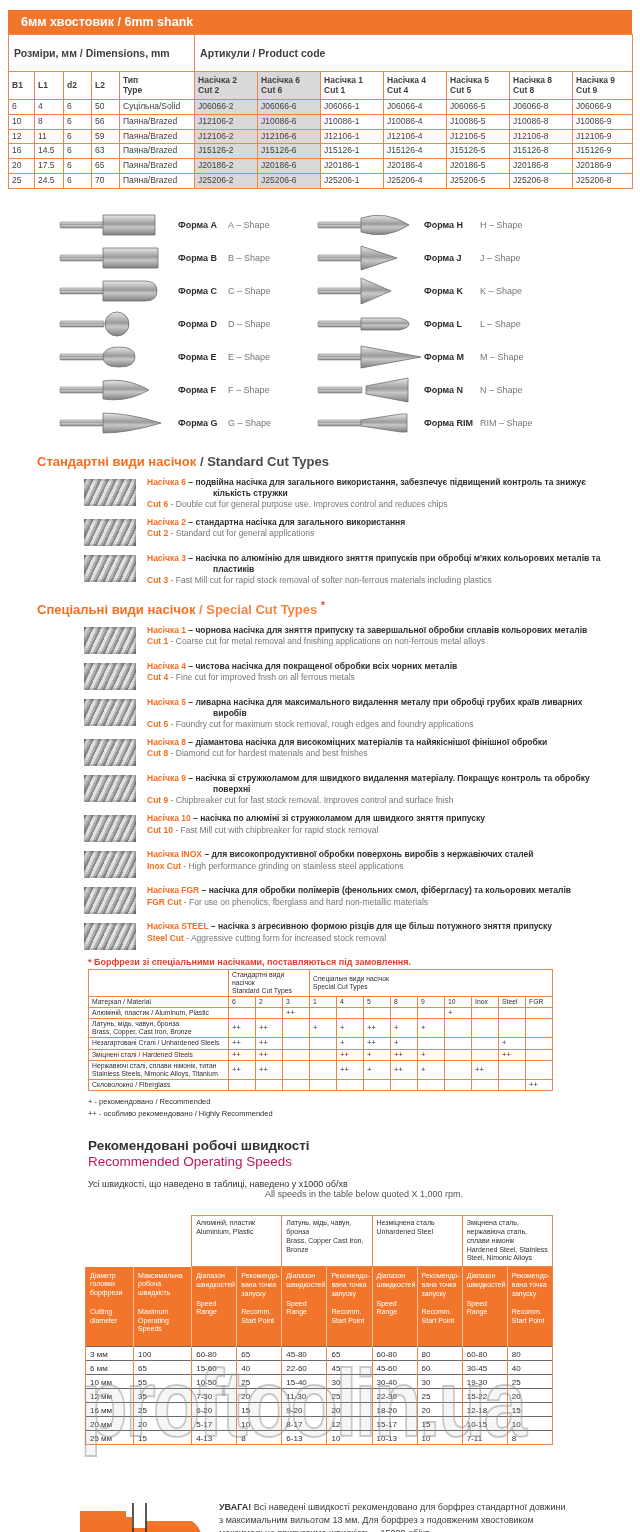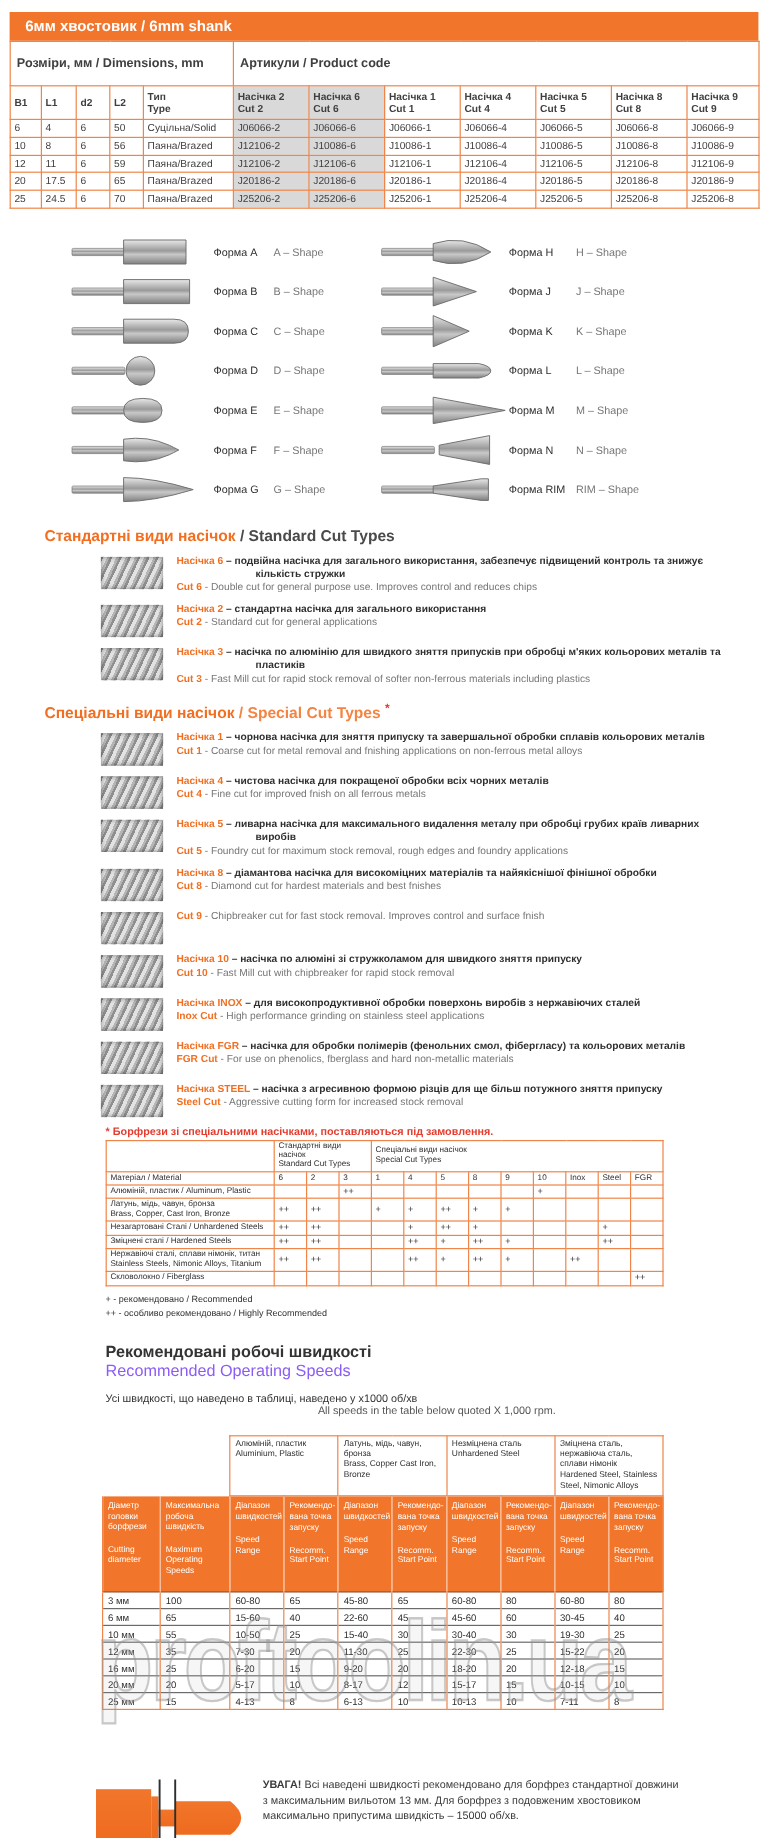--- a/index.html
+++ b/index.html
@@ -27,21 +27,21 @@
     padding:2px 3px;vertical-align:middle;color:var(--dark);}
   .product-table .grp{font-size:10.5px;font-weight:bold;height:37px;padding-left:5px;}
   .product-table .colhead{font-weight:bold;height:28px;}
   .product-table .shaded{background:var(--cell-gray);}
   .product-table .datarow td{height:13px;}
 
   
   .shapes-grid{margin:20px 0 0 58px;display:grid;
     grid-template-columns:120px 50px 88px 108px 56px 96px;align-items:center;}
   .shapes-grid>div{height:33px;display:flex;align-items:center;}
-  .shape-name{font-size:9px;font-weight:normal;color:#2e2e2e;}
+  .shape-name{font-size:9px;font-weight:bold;color:#2e2e2e;}
   .shape-en{font-size:9px;color:var(--gray-text);}
   .shape-img svg{display:block;}
 
   
   .section-title{margin:14px 0 8px 37px;font-size:13px;font-weight:bold;}
   .section-title .uk{color:var(--orange-text);}
   .section-title .en{color:#4a4a4a;font-weight:bold;}
   .section-title.spec .en{color:var(--orange-text);opacity:.85;}
   .section-title .star{color:var(--red);font-size:10px;vertical-align:super;}
   .cut-item{display:flex;margin:0 12px 7px 84px;}
@@ -58,21 +58,21 @@
   
   .materials-table{margin:2px 0 0 88px;width:464px;table-layout:fixed;}
   .materials-table td{border:1px solid var(--orange-grid);font-size:6.8px;line-height:1.15;
     padding:1px 3px;color:#2f2f2f;vertical-align:middle;}
   .materials-table .mark{text-align:left;font-size:7.5px;}
   .legend{margin:5px 0 0 88px;font-size:7.5px;color:#2f2f2f;line-height:1.6;}
 
   
   .speeds-section{position:relative;margin-top:18px;}
   .sp-title-uk{margin-left:88px;font-size:13.5px;font-weight:bold;color:#333;}
-  .sp-title-en{margin-left:88px;font-size:13.5px;color:#8b5cf6;margin-top:1px;}
+  .sp-title-en{margin-left:88px;font-size:13.5px;color:#be185d;margin-top:1px;}
   .sp-note-uk{margin:10px 0 0 88px;font-size:9px;font-weight:normal;color:#333;}
   .sp-note-en{margin-left:88px;font-size:9px;color:#555;text-align:center;}
   .speeds-table{margin:16px 0 0 85px;width:468px;table-layout:fixed;}
   .speeds-table td{font-size:7px;line-height:1.25;vertical-align:top;color:#2f2f2f;}
   .speeds-table .nocell{border:none;}
   .speeds-table .grp-cell{border:1px solid var(--orange-grid);padding:3px 4px;height:40px;}
   .speeds-table .oh{background:var(--orange);color:#fff;border-right:1px solid rgba(255,255,255,.55);
     padding:5px 4px 4px 4px;height:80px;}
   .speeds-table .oh .en{margin-top:10px;}
   .speeds-table .oh-first{border-left:1px solid var(--orange-grid);}
@@ -194,20 +194,34 @@
           <td>Паяна/Brazed</td>
           <td class="shaded">J12106-2</td>
           <td class="shaded">J12106-6</td>
           <td>J12106-1</td>
           <td>J12106-4</td>
           <td>J12106-5</td>
           <td>J12106-8</td>
           <td>J12106-9</td>
         </tr>
         <tr class="datarow">
+          <td>16</td>
+          <td>14.5</td>
+          <td>6</td>
+          <td>63</td>
+          <td>Паяна/Brazed</td>
+          <td class="shaded">J15126-2</td>
+          <td class="shaded">J15126-6</td>
+          <td>J15126-1</td>
+          <td>J15126-4</td>
+          <td>J15126-5</td>
+          <td>J15126-8</td>
+          <td>J15126-9</td>
+        </tr>
+        <tr class="datarow">
           <td>20</td>
           <td>17.5</td>
           <td>6</td>
           <td>65</td>
           <td>Паяна/Brazed</td>
           <td class="shaded">J20186-2</td>
           <td class="shaded">J20186-6</td>
           <td>J20186-1</td>
           <td>J20186-4</td>
           <td>J20186-5</td>
@@ -600,20 +614,21 @@
       <div class="cut-item">
         <div class="cut-photo"></div>
         <div class="cut-text">
           <div class="cut-uk"><span class="nm">Насічка 8</span> – діамантова насічка для високоміцних матеріалів та найякіснішої фінішної обробки</div>
           <div class="cut-en"><span class="nm">Cut 8</span> - Diamond cut for hardest materials and best fnishes</div>
         </div>
       </div>
       <div class="cut-item">
         <div class="cut-photo"></div>
         <div class="cut-text">
+          <div class="cut-uk"><span class="nm">Насічка 9</span> – насічка зі стружколамом для швидкого видалення матеріалу. Покращує контроль та обробку поверхні</div>
           <div class="cut-en"><span class="nm">Cut 9</span> - Chipbreaker cut for fast stock removal. Improves control and surface fnish</div>
         </div>
       </div>
       <div class="cut-item">
         <div class="cut-photo"></div>
         <div class="cut-text">
           <div class="cut-uk"><span class="nm">Насічка 10</span> – насічка по алюміні зі стружколамом для швидкого зняття припуску</div>
           <div class="cut-en"><span class="nm">Cut 10</span> - Fast Mill cut with chipbreaker for rapid stock removal</div>
         </div>
       </div>

